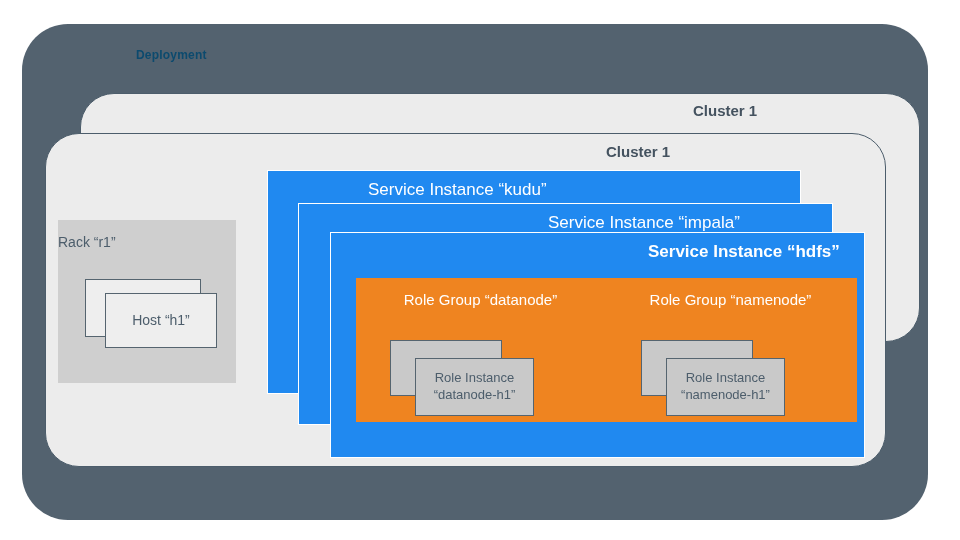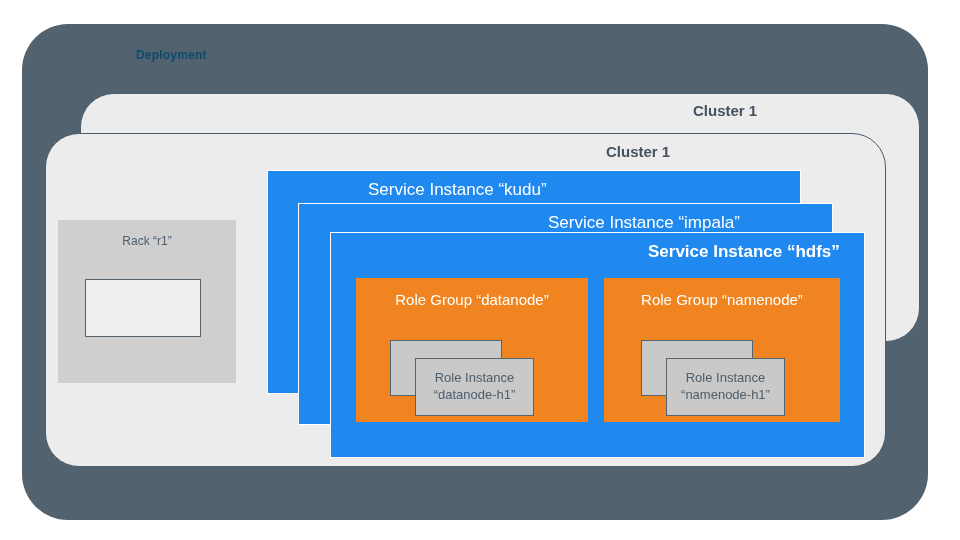--- a/index.html
+++ b/index.html
@@ -80,22 +80,21 @@
     top: 220px;
     width: 178px;
     height: 163px;
     background: #cfcfcf;
   }
   .rack-label {
     position: absolute;
     top: 14px;
     left: 0;
     width: 100%;
-    text-align: center;
-    font-size: 12px;
+    font-size: 14px;
     color: #4c5d6b;
     white-space: nowrap;
   }
 
   
   .card {
     position: absolute;
     box-sizing: border-box;
     border: 1px solid #55646f;
     display: flex;
@@ -137,20 +136,21 @@
     white-space: nowrap;
   }
   .service-kudu .service-label   { left: 100px; }
   .service-impala .service-label { left: 213px; margin-left: 36px; }
   .service-hdfs .service-label   { left: 317px; font-weight: bold; }
 
   
   .rolegroup {
     position: absolute;
     background: #ef8420;
+    padding-left: 17px;
   }
   .rg-datanode { left: 356px; top: 278px; width: 232px; height: 144px; }
   .rg-namenode { left: 604px; top: 278px; width: 236px; height: 144px; }
   .rolegroup-label {
     position: absolute;
     top: 13px;
     left: 0;
     width: 100%;
     text-align: center;
     font-size: 15px;
@@ -185,20 +185,21 @@
   <div class="cluster cluster-2"></div>
   <div class="cluster-label cluster-2-label">Cluster 1</div>
 
   <div class="cluster cluster-1"></div>
   <div class="cluster-label cluster-1-label">Cluster 1</div>
 
   <div class="rack">
     <div class="rack-label">Rack “r1”</div>
   </div>
   <div class="card card-light host-back"></div>
+  <div class="card card-light host-front">Host “h1”</div>
 
   <div class="service service-kudu">
     <div class="service-label">Service Instance “kudu”</div>
   </div>
 
   <div class="service service-impala">
     <div class="service-label">Service Instance “impala”</div>
   </div>
 
   <div class="service service-hdfs">

